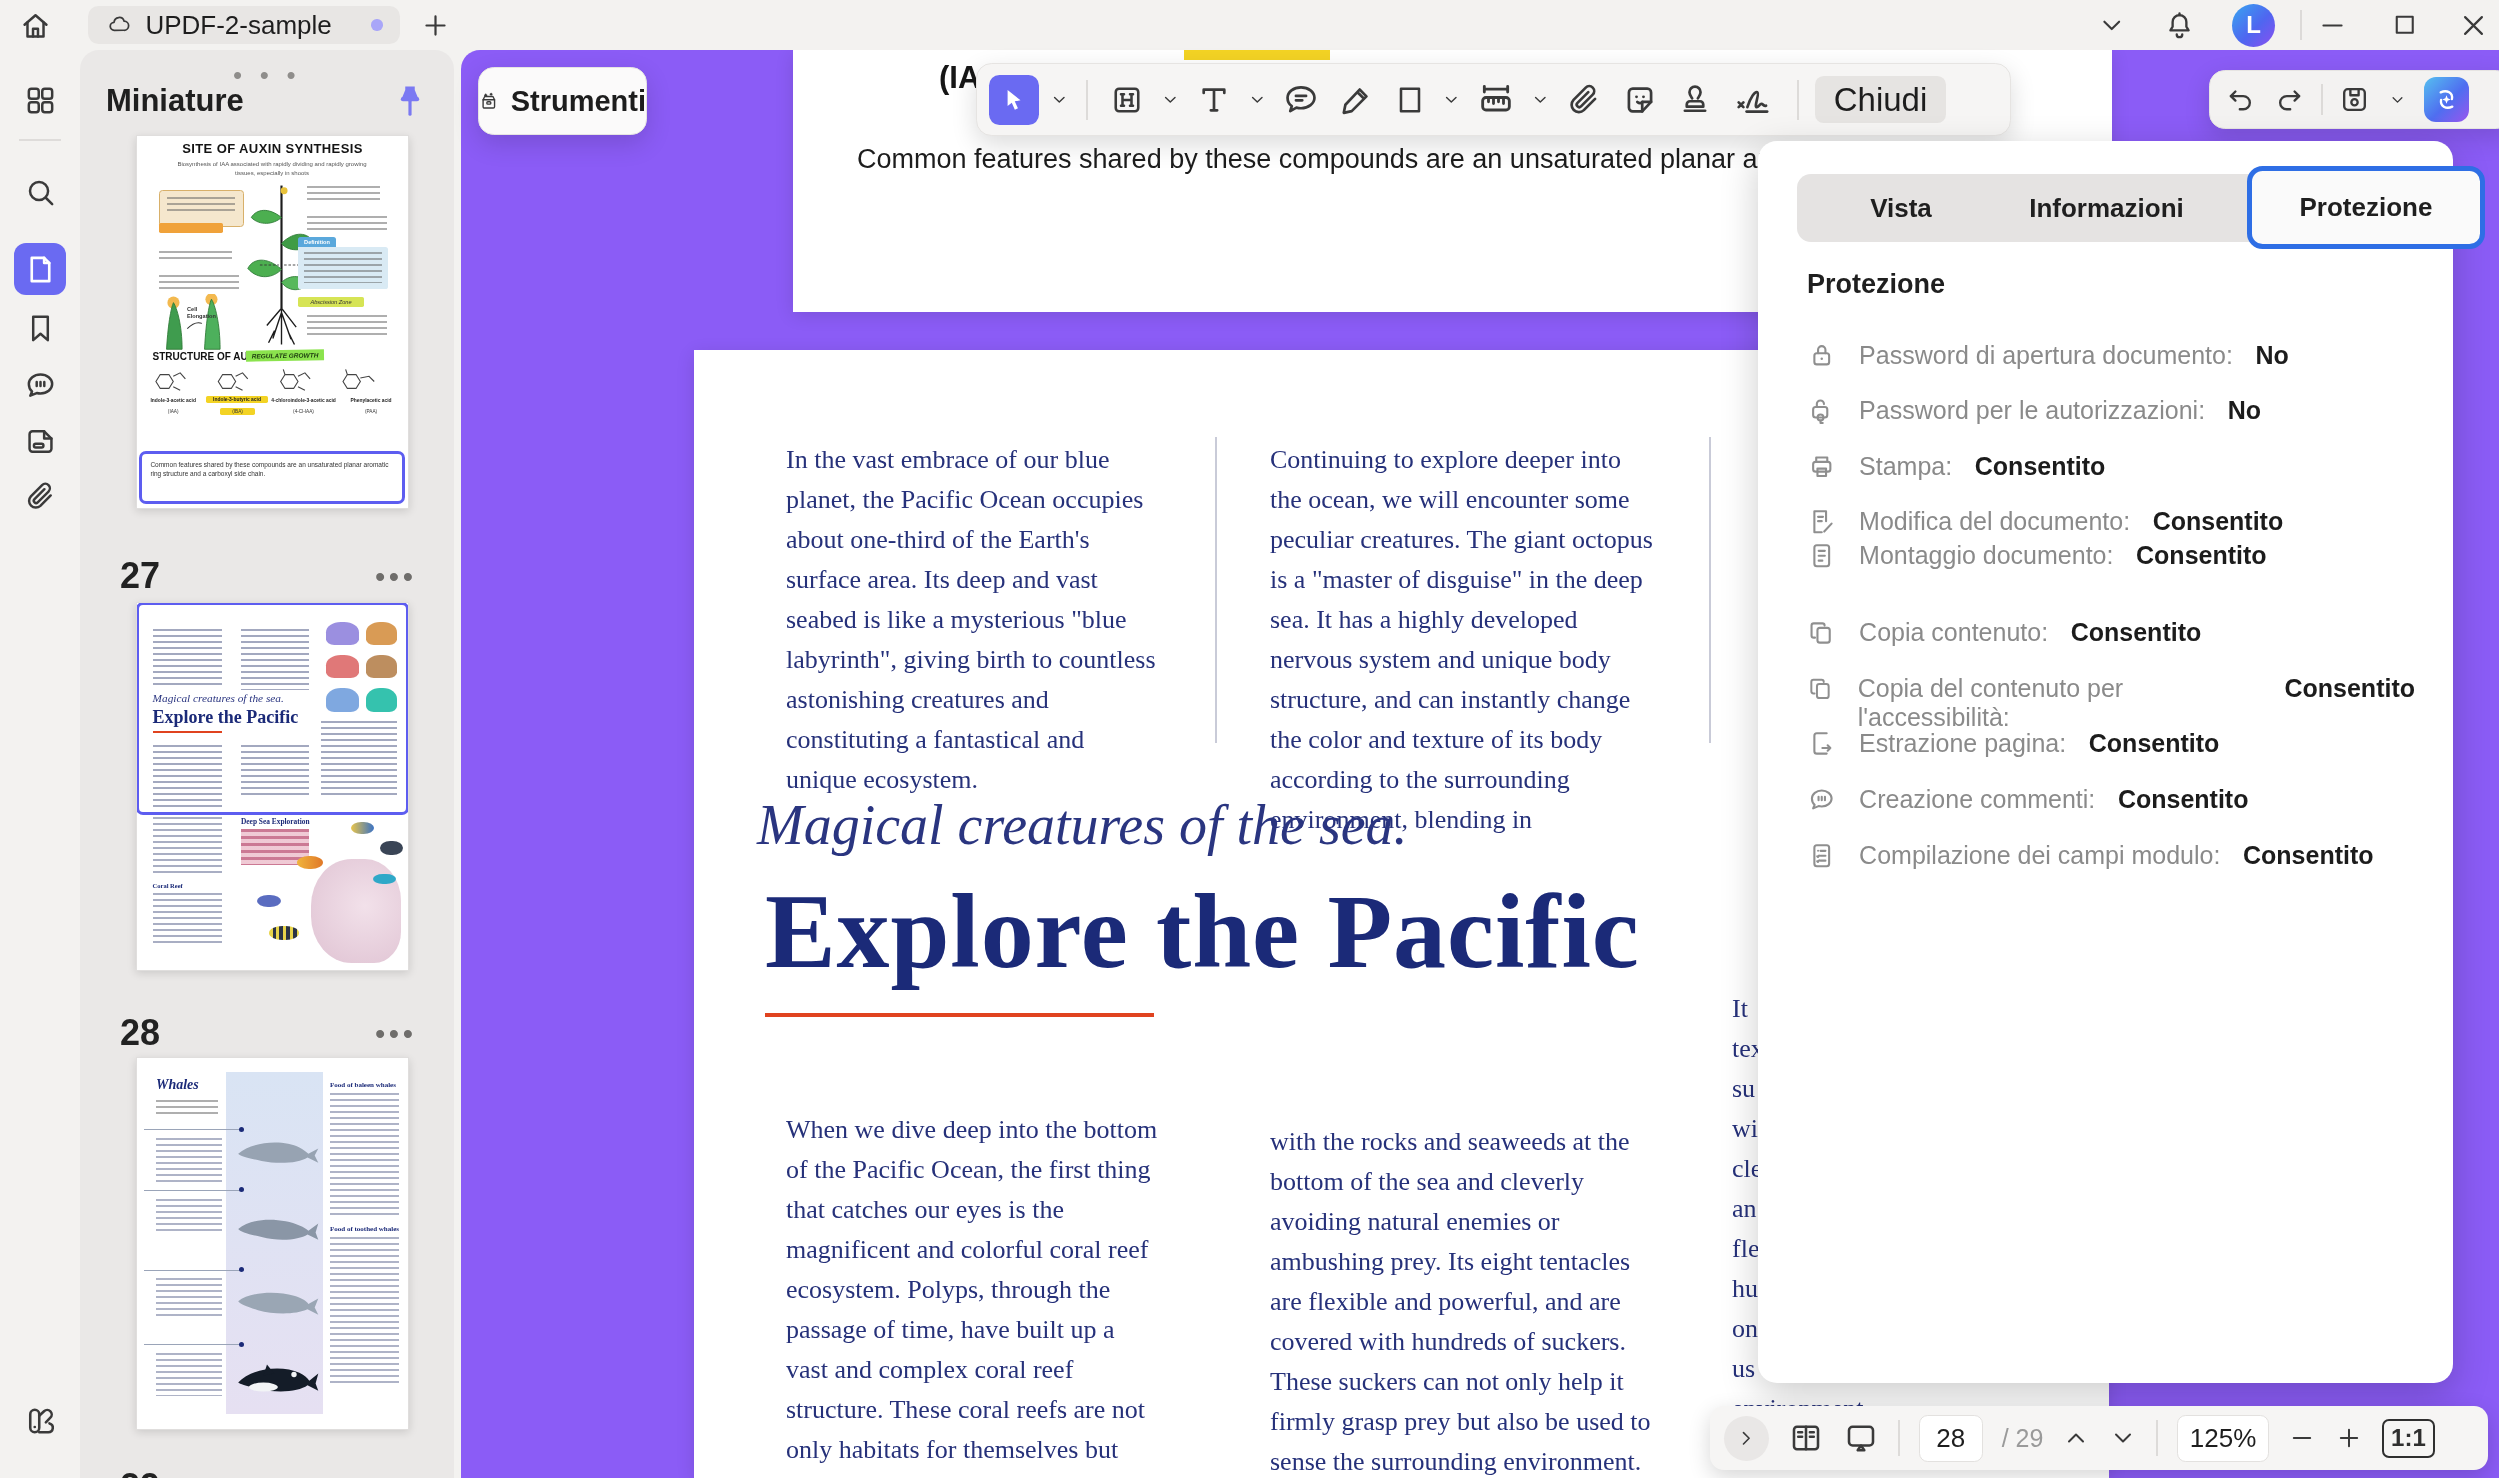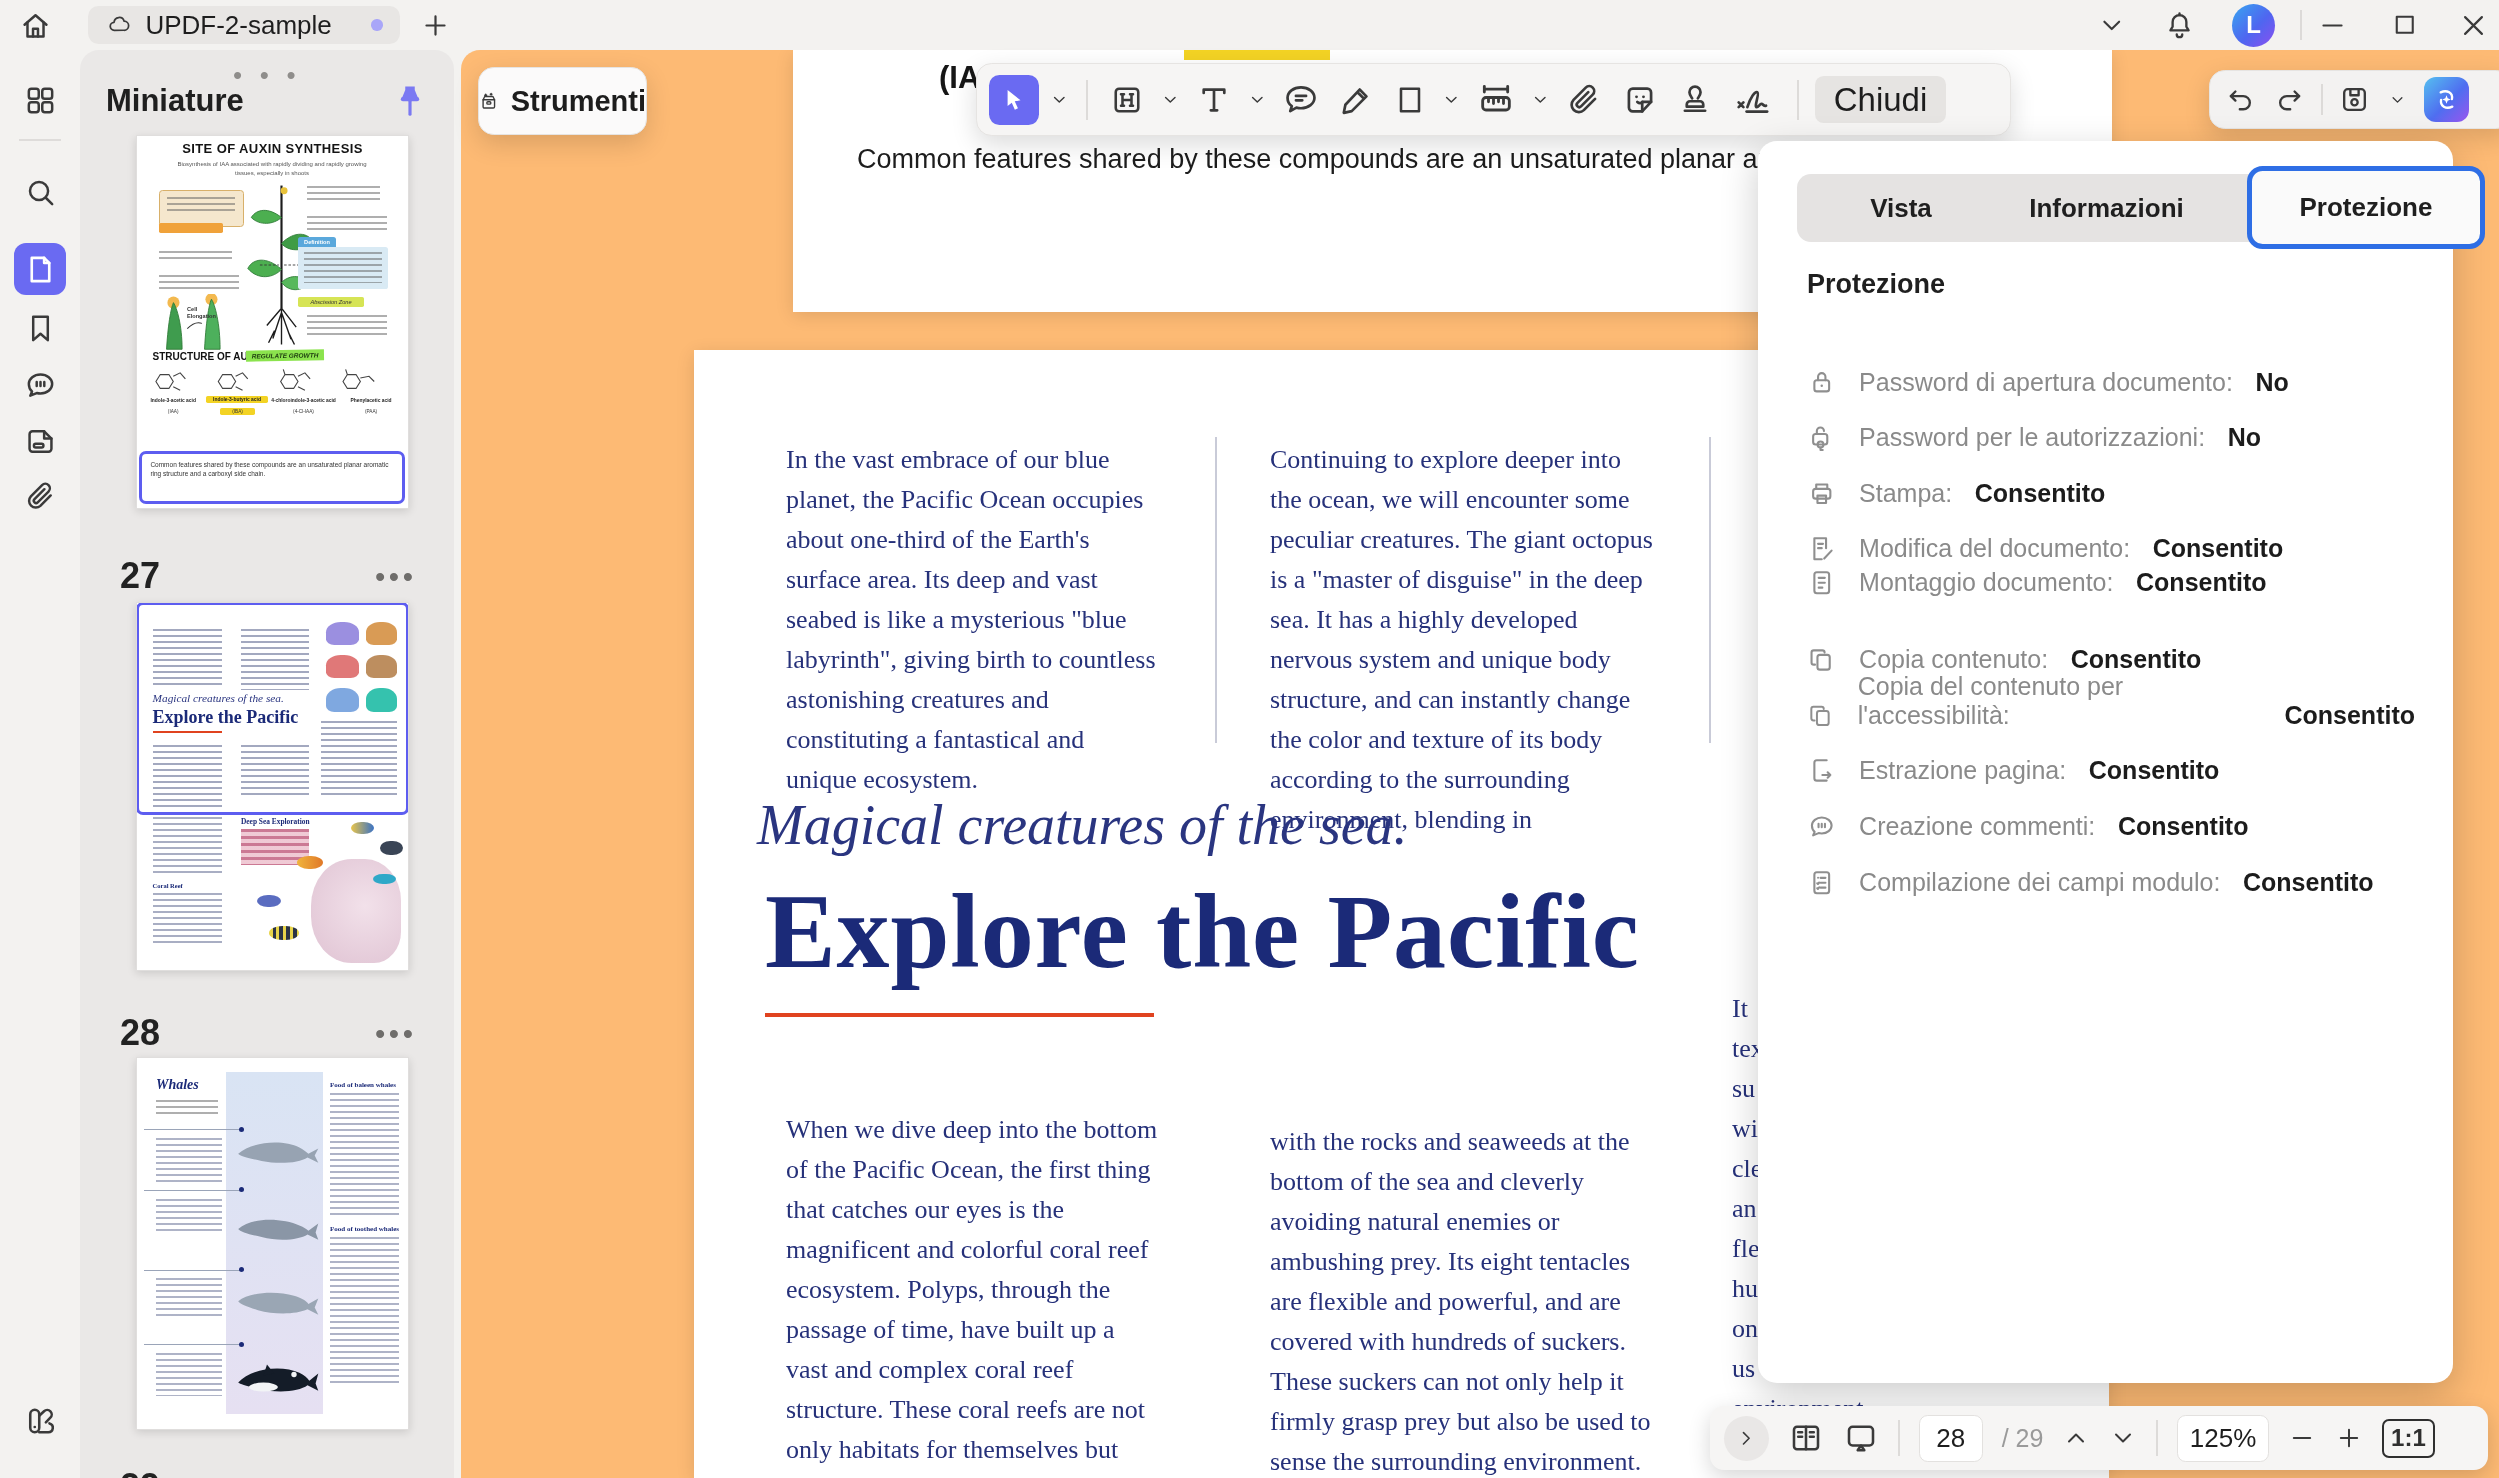--- a/index.html
+++ b/index.html
@@ -29,41 +29,41 @@
   .thumb{left:56px;width:271px;background:#ffffff;border:0.9px solid #e0dedd;box-shadow:0 2.6px 8.7px rgba(0,0,0,.14);overflow:hidden;}
   .thumb-label{font-size:36px;font-weight:bold;color:#222;}
   .more-dots{color:#6f6d6b;font-size:29.5px;letter-spacing:3.5px;}
   .viewport{position:absolute;border:3.5px solid #5d5df0;border-radius:7px;box-sizing:border-box;}
   .tlines{background-image:repeating-linear-gradient(to bottom,rgba(45,58,110,.55) 0 1.7px,transparent 1.7px 6px);}
   .tlines-g{background-image:repeating-linear-gradient(to bottom,rgba(95,95,95,.5) 0 1.7px,transparent 1.7px 6px);}
   .tlines-p{background-image:repeating-linear-gradient(to bottom,rgba(186,76,112,.75) 0 2.6px,rgba(238,196,208,.9) 2.6px 7px);}
   .coral{position:absolute;border-radius:45% 45% 25% 25%;}
   .fish{position:absolute;border-radius:50%/55%;}
   
-  #workspace{left:461px;top:50px;width:2039px;height:1429px;background:#fdba74;border-radius:19px 0 0 0;overflow:hidden;}
+  #workspace{left:461px;top:50px;width:2039px;height:1429px;background:#8b5cf6;border-radius:19px 0 0 0;overflow:hidden;}
   .page{position:absolute;background:#ffffff;box-shadow:0 3.5px 17.4px rgba(0,0,0,.12);}
   .serif{font-family:"Liberation Serif",serif;color:#26317a;}
   .doc-col{position:absolute;font-family:"Liberation Serif",serif;color:#26317a;font-size:26px;line-height:40px;}
   .vdiv{position:absolute;width:1.7px;background:#c9cbd8;}
   
   .float-card{position:absolute;background:#f6f5f4;border:0.9px solid #e6e4e2;border-radius:15.6px;
     box-shadow:0 8.7px 26px rgba(0,0,0,.14);display:flex;align-items:center;}
   .tool-btn{display:flex;align-items:center;justify-content:center;border-radius:10.4px;}
   .chev{display:flex;align-items:center;}
   .tb-div{width:1.7px;height:40px;background:#dddbd9;margin:0 7px;}
   
   #rightpanel{left:1758px;top:141px;width:695px;height:1242px;background:#ffffff;border-radius:19px;
     box-shadow:0 12px 38px rgba(0,0,0,.20);}
   .seg{position:absolute;left:39px;top:33px;width:608px;height:68px;background:#e5e3e2;border-radius:14px;text-align:center;}
   .seg-label{position:absolute;top:0;height:68px;display:flex;align-items:center;justify-content:center;
     font-size:26px;font-weight:bold;color:#1f1f1f;}
   .seg-active{position:absolute;left:450px;top:-7.8px;width:238px;height:83px;border:5.2px solid #2e6ee5;
     background:#fafafa;border-radius:15.6px;box-sizing:border-box;display:flex;align-items:center;justify-content:center;}
   .pp-head{position:absolute;left:49px;top:128px;font-size:27px;font-weight:bold;color:#1f1f1f;}
-  .pitem{position:absolute;left:49px;width:608px;height:56px;display:flex;align-items:flex-end;gap:22.6px;}
+  .pitem{position:absolute;left:49px;width:608px;height:56px;display:flex;align-items:flex-start;gap:22.6px;}
   .pitem .lbl{font-size:25px;color:#8a8a8a;}
   .pitem .val{font-size:25px;color:#1c1c1c;font-weight:bold;}
   
   #statusbar{left:1710px;top:1406px;width:778px;height:64px;background:#f6f5f4;border-radius:14px;
     box-shadow:0 7px 22.6px rgba(0,0,0,.16);display:flex;align-items:center;gap:19px;padding:0 14px;box-sizing:border-box;}
   .white-box{background:#ffffff;border:0.9px solid #e3e1df;border-radius:8.7px;height:45px;display:flex;
     align-items:center;justify-content:center;font-size:26px;color:#1e1e1e;}
   .sb-div{width:1.7px;height:36px;background:#ddDBd9;}
   .fit-box{border:2.6px solid #2f2f2f;border-radius:7px;padding:3.5px 7px;font-size:24px;font-weight:bold;color:#2f2f2f;}
 </style>

